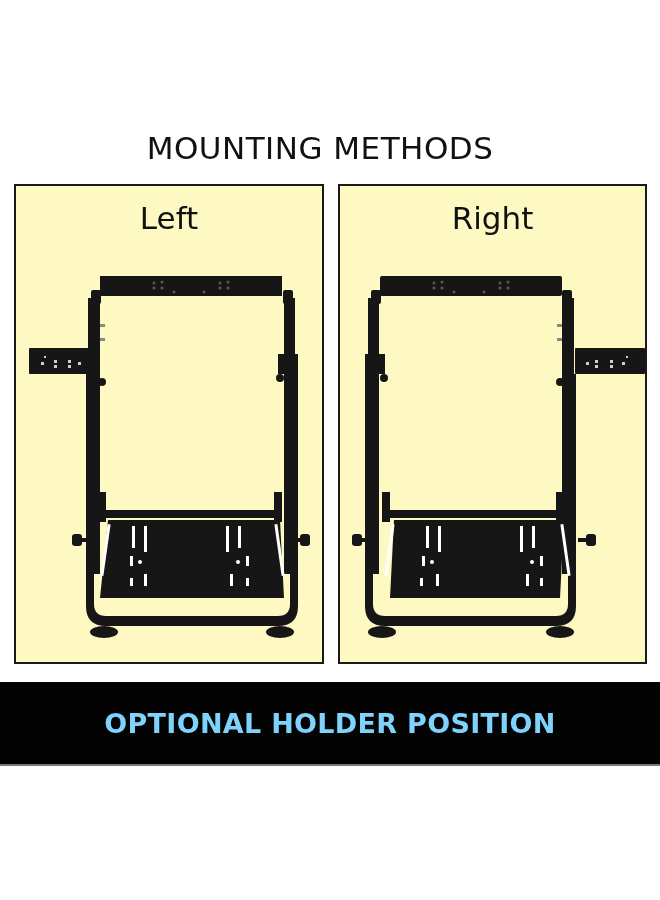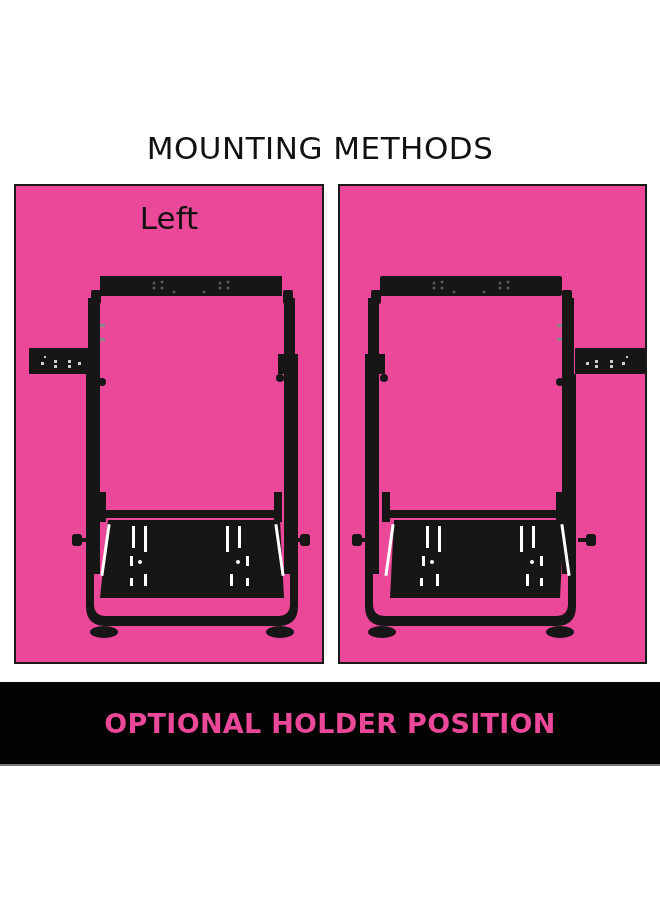--- a/index.html
+++ b/index.html
@@ -4,37 +4,37 @@
 <style>
   html, body { margin: 0; padding: 0; background: #ffffff; }
   body { width: 660px; height: 900px; position: relative; overflow: hidden; font-family: "DejaVu Sans", sans-serif; }
   .title {
     position: absolute; left: 0; top: 126px; width: 640px; text-align: center;
     font-family: "DejaVu Sans", sans-serif; font-size: 31px; letter-spacing: 0.5px;
     color: #111111; line-height: 44px; font-weight: normal;
   }
   .panel {
     position: absolute; top: 184px; height: 480px; box-sizing: border-box;
-    border: 2px solid #1a1a1a; background: #ec4899;
+    border: 2px solid #1a1a1a; background: #fef9c3;
   }
   .panel.left { left: 14px; width: 310px; }
   .panel.right { left: 338px; width: 309px; }
   .panel-label {
     position: absolute; top: 12px; width: 100%; text-align: center;
     font-family: "DejaVu Sans", sans-serif; font-size: 31px; color: #111111; line-height: 40px;
   }
   .panel.left .panel-label { left: 0; padding-left: 0; }
   .panel svg { position: absolute; left: 0; top: 0; }
   .banner {
     position: absolute; left: 0; top: 682px; width: 660px; height: 82px;
     background: #030303; border-bottom: 2px solid #777777;
     display: flex; align-items: center; justify-content: center;
   }
   .banner-text {
-    color: #ec4899; font-family: "DejaVu Sans", sans-serif; font-weight: bold;
+    color: #7dd3fc; font-family: "DejaVu Sans", sans-serif; font-weight: bold;
     font-size: 27px; letter-spacing: 0.3px;
   }
 </style>
 </head>
 <body>
 
 <div class="title">MOUNTING METHODS</div>
 
 <div class="panel left">
   <div class="panel-label">Left</div>
@@ -115,20 +115,21 @@
       <rect x="128" y="388" width="3" height="12"></rect>
       <rect x="214" y="388" width="3" height="12"></rect>
       <rect x="230" y="392" width="3" height="8"></rect>
       <rect x="88" y="338" width="3" height="52" transform="rotate(8 89 364)"></rect>
       <rect x="262" y="338" width="3" height="52" transform="rotate(-8 263 364)"></rect>
     </g>
   </svg>
 </div>
 
 <div class="panel right">
+  <div class="panel-label">Right</div>
   <svg width="305" height="476" viewBox="0 0 305 476">
     <g fill="#161616">
 
       <rect x="40" y="90" width="182" height="20" rx="2"></rect>
       <g fill="#5a5a5a">
         <circle cx="94" cy="97" r="1.5"></circle>
           <circle cx="102" cy="96" r="1.5"></circle>
         <circle cx="94" cy="102" r="1.5"></circle>
           <circle cx="102" cy="102" r="1.5"></circle>
         <circle cx="160" cy="97" r="1.5"></circle>

